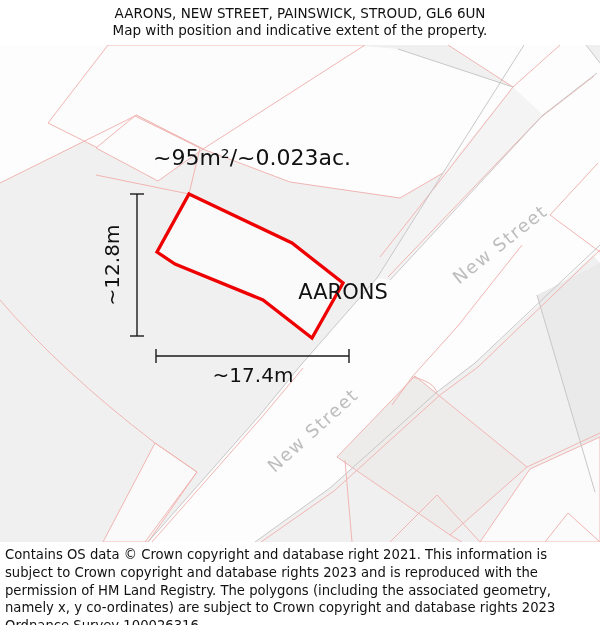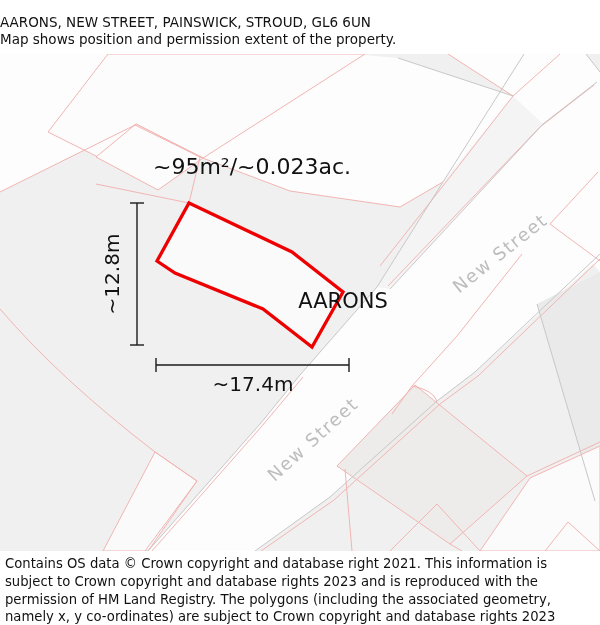--- a/index.html
+++ b/index.html
@@ -1,19 +1,19 @@
 <!DOCTYPE html>
 <html style="--highlight: #ee0000; --parcel_line: #f0b5b2; --road_line: #c9c6c6; --parcel_fill: #f1f0f0; --street_text: #bdbdbd;"><head>
 <meta charset="utf-8">
 <style>
   html,body{margin:0;padding:0;background:#ffffff;width:600px;height:625px;overflow:hidden;
             font-family:"DejaVu Sans", sans-serif;}
   #page{width:600px;height:625px;position:relative;background:#fff;}
   
-  #header{height:40px;padding-top:14px;text-align:left;color:#111;}
+  #header{height:40px;padding-top:5px;text-align:center;color:#111;}
   #header .t1{font-size:13.5px;line-height:17px;}
   #header .t2{font-size:13.5px;line-height:17px;}
   
   #map{width:600px;height:497px;position:relative;background:#fdfdfd;}
   #map svg{display:block;}
   text{fill:#111;}
   .street-text{fill:var(--street_text,#bdbdbd);font-size:18px;letter-spacing:1.5px;}
   .dim-text{font-size:20px;}
   .area-text{font-size:22px;}
   .name-text{font-size:21px;}
@@ -21,21 +21,21 @@
   #footer{width:592px;padding:4px 4px 0 5px;font-size:13.2px;line-height:17.8px;color:#111;
           background:#fff;}
 </style>
 </head>
 <body>
 
 <div id="page">
 
   <div id="header">
     <div class="t1">AARONS, NEW STREET, PAINSWICK, STROUD, GL6 6UN</div>
-    <div class="t2">Map shows position and permission extent of the property.</div>
+    <div class="t2">Map with position and indicative extent of the property.</div>
   </div>
 
   <div id="map">
     <svg viewBox="0 40 600 497" width="600" height="497">
 
       <rect x="0" y="40" width="600" height="497" fill="#fdfdfd"></rect>
 
       <polygon points="0,178 135,111 200,143 290,177 400,193 443,168 377,273 300,361 260,410 148,537 0,537" fill="var(--parcel_fill,#f1f0f0)"></polygon>
       <polygon points="513,82 543,110 390,275 377,273 443,168" fill="#f5f4f4"></polygon>
       <polygon points="352,40 448,40 513,82 398,44" fill="var(--parcel_fill,#f1f0f0)"></polygon>

